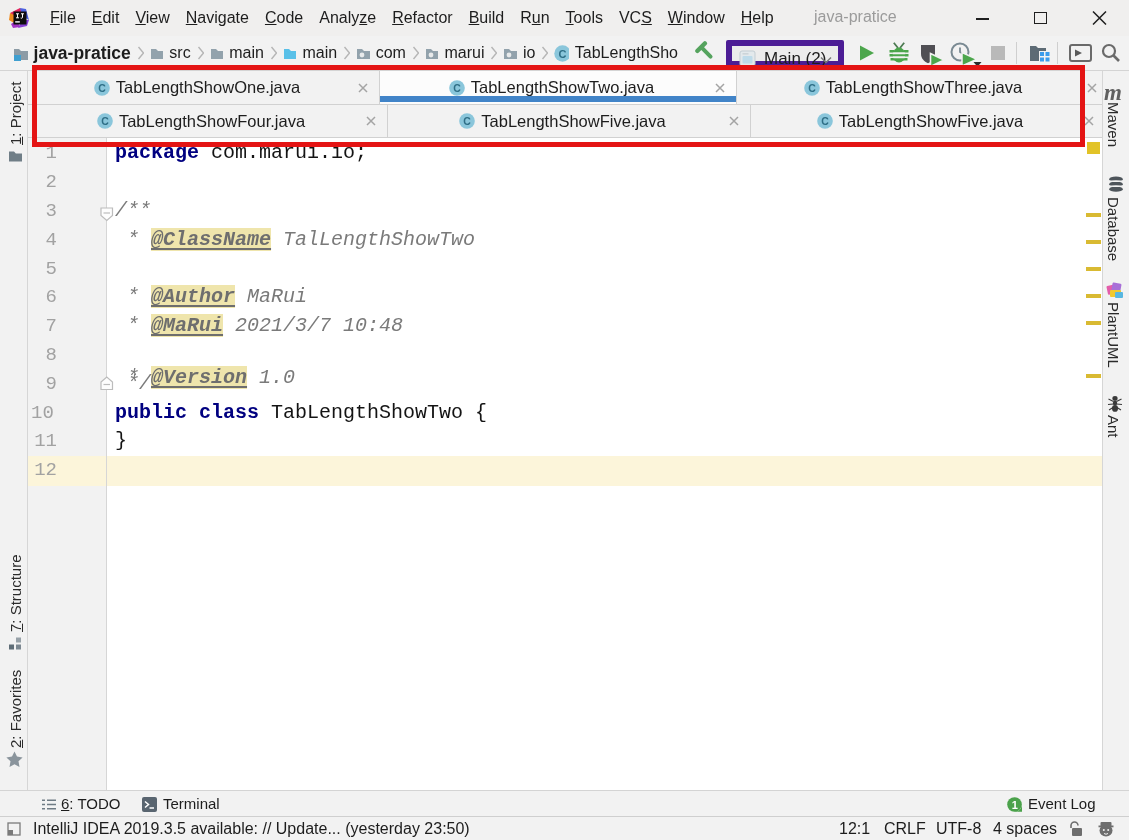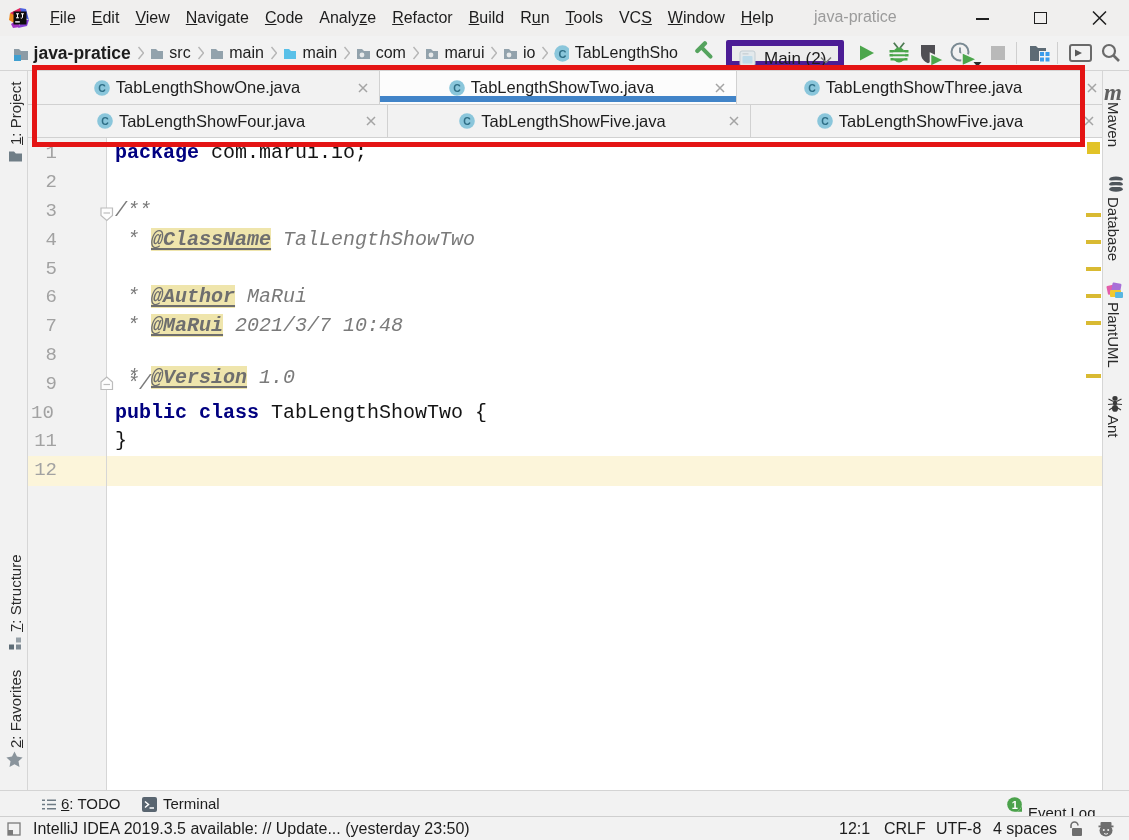--- a/index.html
+++ b/index.html
@@ -390,21 +390,21 @@
       <rect width="15" height="15" rx="2" fill="#596570"></rect>
       <path d="M3 4.5 L6.5 7.5 L3 10.5" stroke="#fff" stroke-width="1.5" fill="none"></path>
       <path d="M7.5 11 h4.5" stroke="#fff" stroke-width="1.5"></path>
     </svg>
   <span class="abs" style="left:163px; top:4px;">Terminal</span>
   <svg class="abs" style="left:1007px; top:6px;" width="16" height="15">
       <circle cx="7.5" cy="7.5" r="7.3" fill="#4ba24b"></circle>
       <path d="M7.5 14.8 L15 14.8 L15 7.5 A7.3 7.3 0 0 1 7.5 14.8 Z" fill="#4ba24b"></path>
       <text x="7.8" y="11.5" font-size="11" font-weight="bold" fill="#fff" text-anchor="middle" font-family="Liberation Sans">1</text>
     </svg>
-  <span class="abs" style="left:1028px; top:13px;text-align:right;">Event Log</span>
+  <span class="abs" style="left:1028px; top:4px;text-align:right;">Event Log</span>
 </div>
 <div id="statusbar">
   <svg class="abs" style="left:7px; top:5px;" width="14" height="14">
       <rect x="1" y="1" width="12" height="12" fill="none" stroke="#7a7a7a" stroke-width="1.3"></rect>
       <rect x="1" y="8" width="5" height="5" fill="#7a7a7a"></rect>
     </svg>
   <span class="abs" style="left:33px; top:3px;">IntelliJ IDEA 2019.3.5 available: // Update... (yesterday 23:50)</span>
   <span class="abs" style="left:839px; top:3px;">12:1</span>
   <span class="abs" style="left:884px; top:3px;">CRLF</span>
   <span class="abs" style="left:936px; top:3px;">UTF-8</span>

